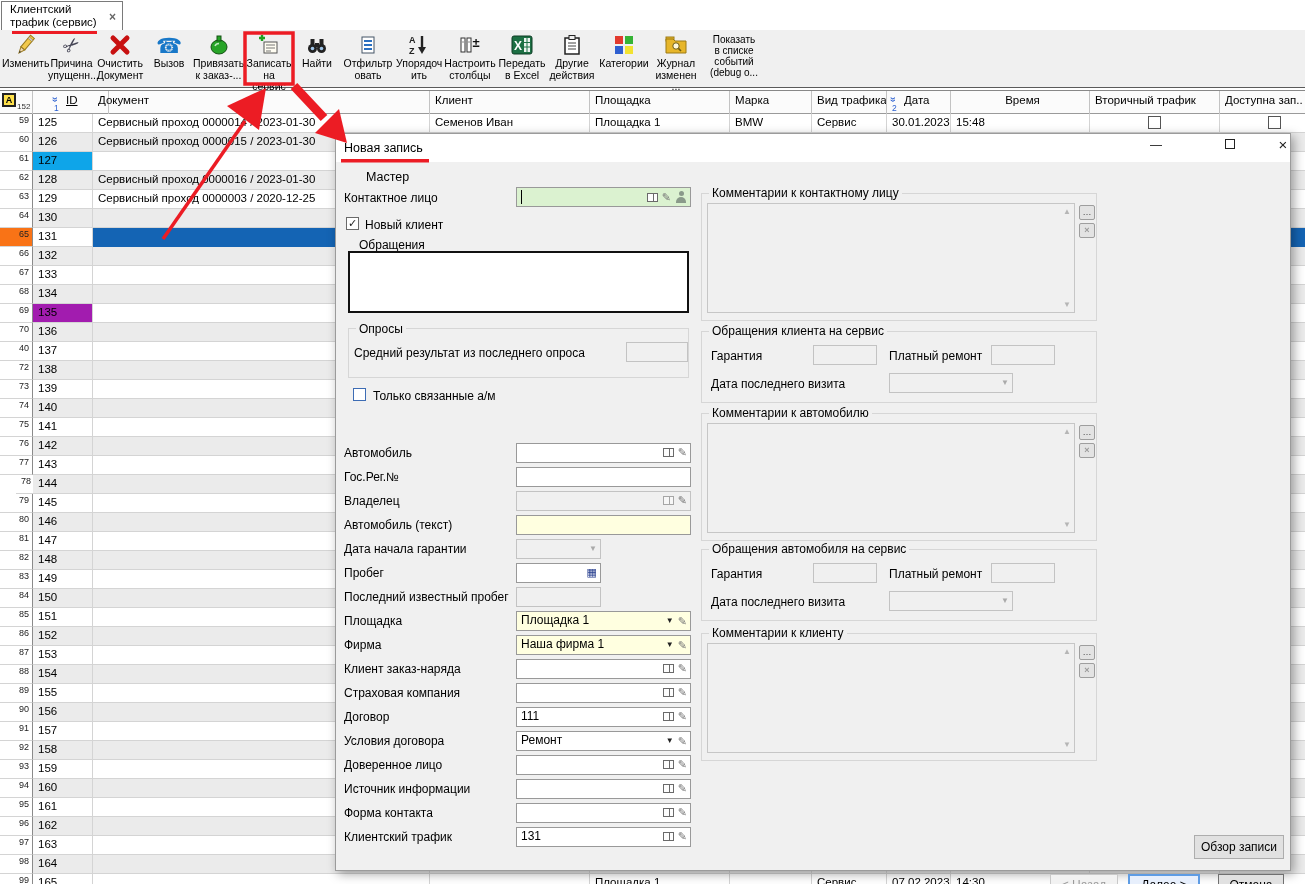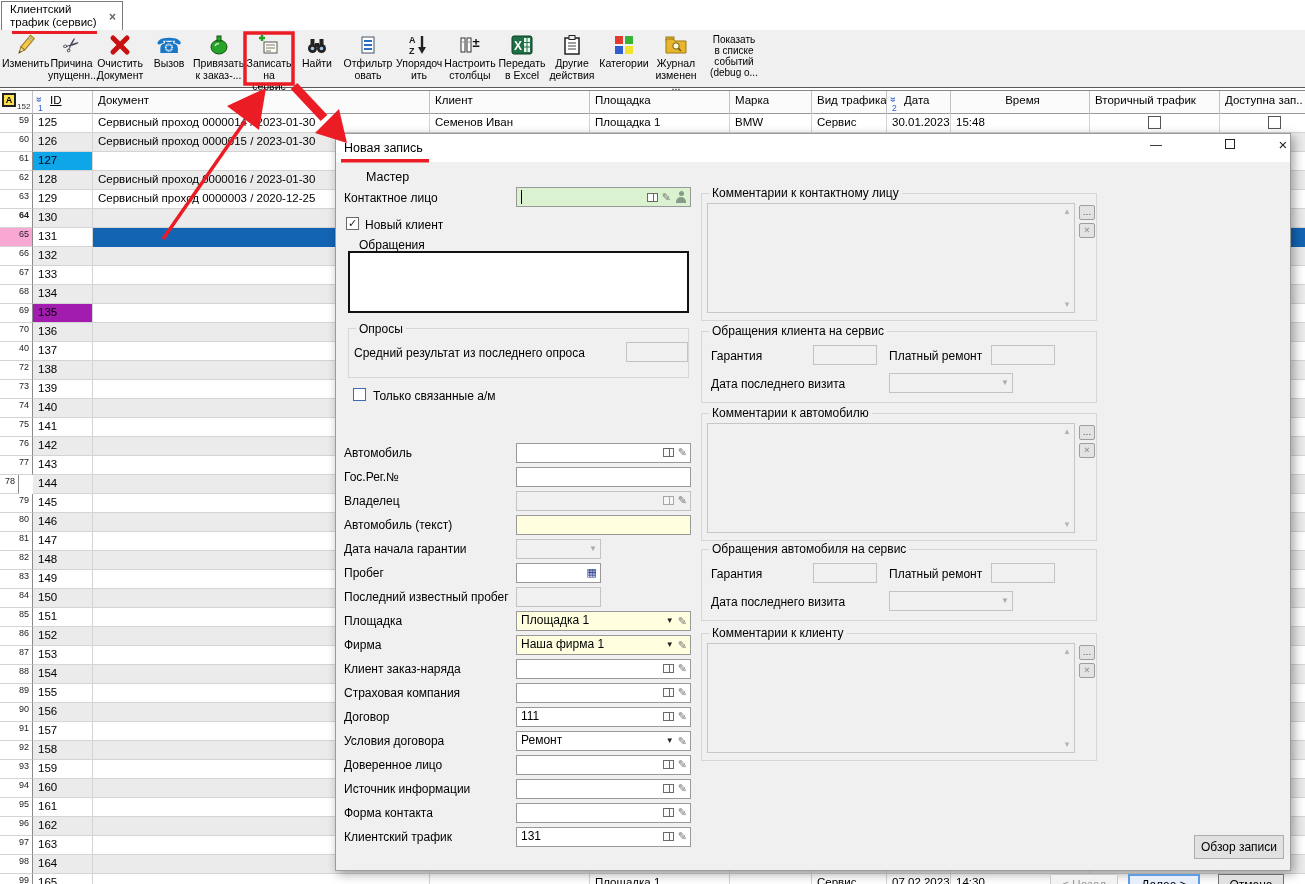--- a/index.html
+++ b/index.html
@@ -267,21 +267,21 @@
 (debug o...</div>
       </div>
     </div>
 
   <div class="grid" id="grid">
       <div class="hrow">
         <div class="hcell" style="left: 0px; width: 33px;">
           <span class="corner-badge">A</span>
           <span class="corner-count">152</span>
         </div>
-        <div class="hcell" style="left: 33px; width: 60px; text-decoration: underline;"><span class="sortmark">«</span><span class="hlabel-ind">ID</span><span class="sortnum">1</span></div>
+        <div class="hcell" style="left: 49px; width: 60px; text-decoration: underline;"><span class="sortmark">«</span><span class="hlabel-ind">ID</span><span class="sortnum">1</span></div>
         <div class="hcell" style="left: 93px; width: 337px;">Документ</div>
         <div class="hcell" style="left: 430px; width: 160px;">Клиент</div>
         <div class="hcell" style="left: 590px; width: 140px;">Площадка</div>
         <div class="hcell" style="left: 730px; width: 82px;">Марка</div>
         <div class="hcell" style="left: 812px; width: 75px;">Вид трафика</div>
         <div class="hcell" style="left: 887px; width: 64px;"><span class="sortmark">«</span><span class="hlabel-ind">Дата</span><span class="sortnum">2</span></div>
         <div class="hcell" style="left: 951px; width: 139px; text-align: center;">Время</div>
         <div class="hcell" style="left: 1090px; width: 130px;">Вторичный трафик</div>
         <div class="hcell" style="left: 1220px; width: 110px;">Доступна зап..</div>
       </div>
@@ -349,34 +349,34 @@
           <div class="cell" style="left: 430px; width: 160px; background: rgb(255, 255, 255);"></div>
           <div class="cell" style="left: 590px; width: 140px; background: rgb(255, 255, 255);"></div>
           <div class="cell" style="left: 730px; width: 82px; background: rgb(255, 255, 255);"></div>
           <div class="cell" style="left: 812px; width: 75px; background: rgb(255, 255, 255);"></div>
           <div class="cell" style="left: 887px; width: 64px; background: rgb(255, 255, 255);"></div>
           <div class="cell" style="left: 951px; width: 139px; background: rgb(255, 255, 255);"></div>
           <div class="cell" style="left: 1090px; width: 130px; background: rgb(255, 255, 255);"></div>
           <div class="cell" style="left: 1220px; width: 110px; background: rgb(255, 255, 255);"></div>
         </div>
         <div class="trow" style="top: 95px;">
-          <div class="cell rn" style="left: 0px; width: 33px; font-weight: bold;">64</div>
+          <div class="cell rn" style="left: 0px; width: 33px;">64</div>
           <div class="cell" style="left: 33px; width: 60px; background: rgb(235, 235, 235);">130</div>
           <div class="cell" style="left: 93px; width: 337px; background: rgb(235, 235, 235);"></div>
           <div class="cell" style="left: 430px; width: 160px; background: rgb(235, 235, 235);"></div>
           <div class="cell" style="left: 590px; width: 140px; background: rgb(235, 235, 235);"></div>
           <div class="cell" style="left: 730px; width: 82px; background: rgb(235, 235, 235);"></div>
           <div class="cell" style="left: 812px; width: 75px; background: rgb(235, 235, 235);"></div>
           <div class="cell" style="left: 887px; width: 64px; background: rgb(235, 235, 235);"></div>
           <div class="cell" style="left: 951px; width: 139px; background: rgb(235, 235, 235);"></div>
           <div class="cell" style="left: 1090px; width: 130px; background: rgb(235, 235, 235);"></div>
           <div class="cell" style="left: 1220px; width: 110px; background: rgb(235, 235, 235);"></div>
         </div>
         <div class="trow" style="top: 114px;">
-          <div class="cell rn" style="left: 0px; width: 33px; background: #f9a8d4;">65</div>
+          <div class="cell rn" style="left: 0px; width: 33px; background: #f97316;">65</div>
           <div class="cell" style="left: 33px; width: 60px; background: rgb(255, 255, 255);">131</div>
           <div class="cell" style="left: 93px; width: 337px; background: rgb(20, 100, 180); border-color: rgb(20, 100, 180);"></div>
           <div class="cell" style="left: 430px; width: 160px; background: rgb(20, 100, 180); border-color: rgb(20, 100, 180);"></div>
           <div class="cell" style="left: 590px; width: 140px; background: rgb(20, 100, 180); border-color: rgb(20, 100, 180);"></div>
           <div class="cell" style="left: 730px; width: 82px; background: rgb(20, 100, 180); border-color: rgb(20, 100, 180);"></div>
           <div class="cell" style="left: 812px; width: 75px; background: rgb(20, 100, 180); border-color: rgb(20, 100, 180);"></div>
           <div class="cell" style="left: 887px; width: 64px; background: rgb(20, 100, 180); border-color: rgb(20, 100, 180);"></div>
           <div class="cell" style="left: 951px; width: 139px; background: rgb(20, 100, 180); border-color: rgb(20, 100, 180);"></div>
           <div class="cell" style="left: 1090px; width: 130px; background: rgb(20, 100, 180); border-color: rgb(20, 100, 180);"></div>
           <div class="cell" style="left: 1220px; width: 110px; background: rgb(20, 100, 180); border-color: rgb(20, 100, 180);"></div>
@@ -531,21 +531,21 @@
           <div class="cell" style="left: 430px; width: 160px; background: rgb(255, 255, 255);"></div>
           <div class="cell" style="left: 590px; width: 140px; background: rgb(255, 255, 255);"></div>
           <div class="cell" style="left: 730px; width: 82px; background: rgb(255, 255, 255);"></div>
           <div class="cell" style="left: 812px; width: 75px; background: rgb(255, 255, 255);"></div>
           <div class="cell" style="left: 887px; width: 64px; background: rgb(255, 255, 255);"></div>
           <div class="cell" style="left: 951px; width: 139px; background: rgb(255, 255, 255);"></div>
           <div class="cell" style="left: 1090px; width: 130px; background: rgb(255, 255, 255);"></div>
           <div class="cell" style="left: 1220px; width: 110px; background: rgb(255, 255, 255);"></div>
         </div>
         <div class="trow" style="top: 361px;">
-          <div class="cell rn" style="left: 0px; width: 19px;">78</div>
+          <div class="cell rn" style="left: 16px; width: 19px;">78</div>
           <div class="cell" style="left: 33px; width: 60px; background: rgb(235, 235, 235);">144</div>
           <div class="cell" style="left: 93px; width: 337px; background: rgb(235, 235, 235);"></div>
           <div class="cell" style="left: 430px; width: 160px; background: rgb(235, 235, 235);"></div>
           <div class="cell" style="left: 590px; width: 140px; background: rgb(235, 235, 235);"></div>
           <div class="cell" style="left: 730px; width: 82px; background: rgb(235, 235, 235);"></div>
           <div class="cell" style="left: 812px; width: 75px; background: rgb(235, 235, 235);"></div>
           <div class="cell" style="left: 887px; width: 64px; background: rgb(235, 235, 235);"></div>
           <div class="cell" style="left: 951px; width: 139px; background: rgb(235, 235, 235);"></div>
           <div class="cell" style="left: 1090px; width: 130px; background: rgb(235, 235, 235);"></div>
           <div class="cell" style="left: 1220px; width: 110px; background: rgb(235, 235, 235);"></div>

